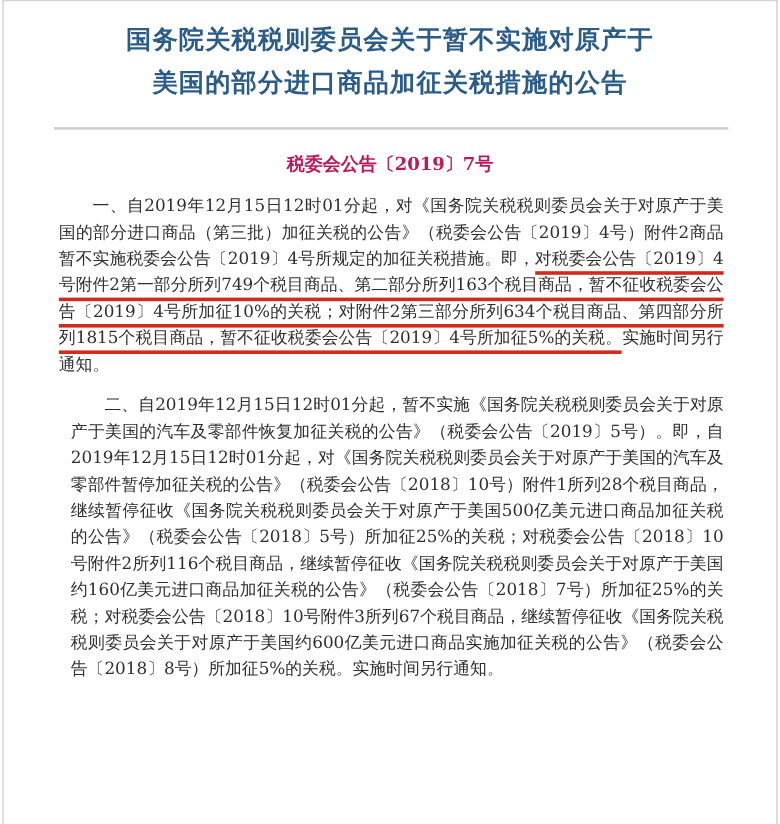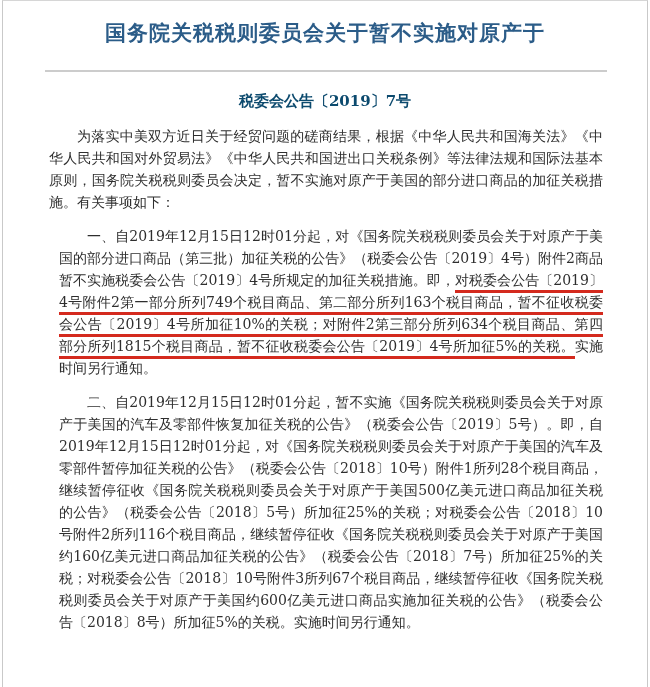--- a/index.html
+++ b/index.html
@@ -34,21 +34,21 @@
   .divider {
     margin: 19px 40px 0 42px;
     border-top: 2px solid var(--divider, #cccccc);
   }
   .doc-number {
     margin-top: 19px;
     text-align: center;
     font-size: 15px;
     line-height: 21px;
     font-weight: bold;
-    color: #0c4a6e;
+    color: #be185d;
   }
   .content {
     margin-top: 13px;
     padding: 0 44px 0 46px;
     font-size: 14px;
     line-height: 22px;
     color: var(--body, #2e2e2e);
     text-align: justify;
   }
   .content p {
@@ -63,29 +63,29 @@
     padding-bottom: 2px;
   }
 </style>
 </head>
 <body>
 
 <div class="page">
 
   <h1 class="title">
     <span class="title-line">国务院关税税则委员会关于暂不实施对原产于</span>
+    <span class="title-line">美国的部分进口商品加征关税措施的公告</span>
   </h1>
 
   <div class="divider"></div>
 
   <div class="doc-number">税委会公告〔2019〕7号</div>
 
   <div class="content">
 
-    <p>为落实中美双方近日关于经贸问题的磋商结果，根据《中华人民共和国海关法》《中华人民共和国对外贸易法》《中华人民共和国进出口关税条例》等法律法规和国际法基本原则，国务院关税税则委员会决定，暂不实施对原产于美国的部分进口商品的加征关税措施。有关事项如下：</p>
 
     <p><span>一、自2019年12月15日12时01分起，对《国务院关税税则委员会关于对原产于美国的部分进口商品（第三批）加征关税的公告》（税委会公告〔2019〕4号）附件2商品暂不实施税委会公告〔2019〕4号所规定的加征关税措施。即，</span><span class="red-underline">对税委会公告〔2019〕4号附件2第一部分所列749个税目商品、第二部分所列163个税目商品，暂不征收税委会公告〔2019〕4号所加征10%的关税；对附件2第三部分所列634个税目商品、第四部分所列1815个税目商品，暂不征收税委会公告〔2019〕4号所加征5%的关税。</span><span>实施时间另行通知。</span></p>
 
     <p>二、自2019年12月15日12时01分起，暂不实施《国务院关税税则委员会关于对原产于美国的汽车及零部件恢复加征关税的公告》（税委会公告〔2019〕5号）。即，自2019年12月15日12时01分起，对《国务院关税税则委员会关于对原产于美国的汽车及零部件暂停加征关税的公告》（税委会公告〔2018〕10号）附件1所列28个税目商品，继续暂停征收《国务院关税税则委员会关于对原产于美国500亿美元进口商品加征关税的公告》（税委会公告〔2018〕5号）所加征25%的关税；对税委会公告〔2018〕10号附件2所列116个税目商品，继续暂停征收《国务院关税税则委员会关于对原产于美国约160亿美元进口商品加征关税的公告》（税委会公告〔2018〕7号）所加征25%的关税；对税委会公告〔2018〕10号附件3所列67个税目商品，继续暂停征收《国务院关税税则委员会关于对原产于美国约600亿美元进口商品实施加征关税的公告》（税委会公告〔2018〕8号）所加征5%的关税。实施时间另行通知。</p>
 
   </div>
 
 </div>
 
 </body></html>

